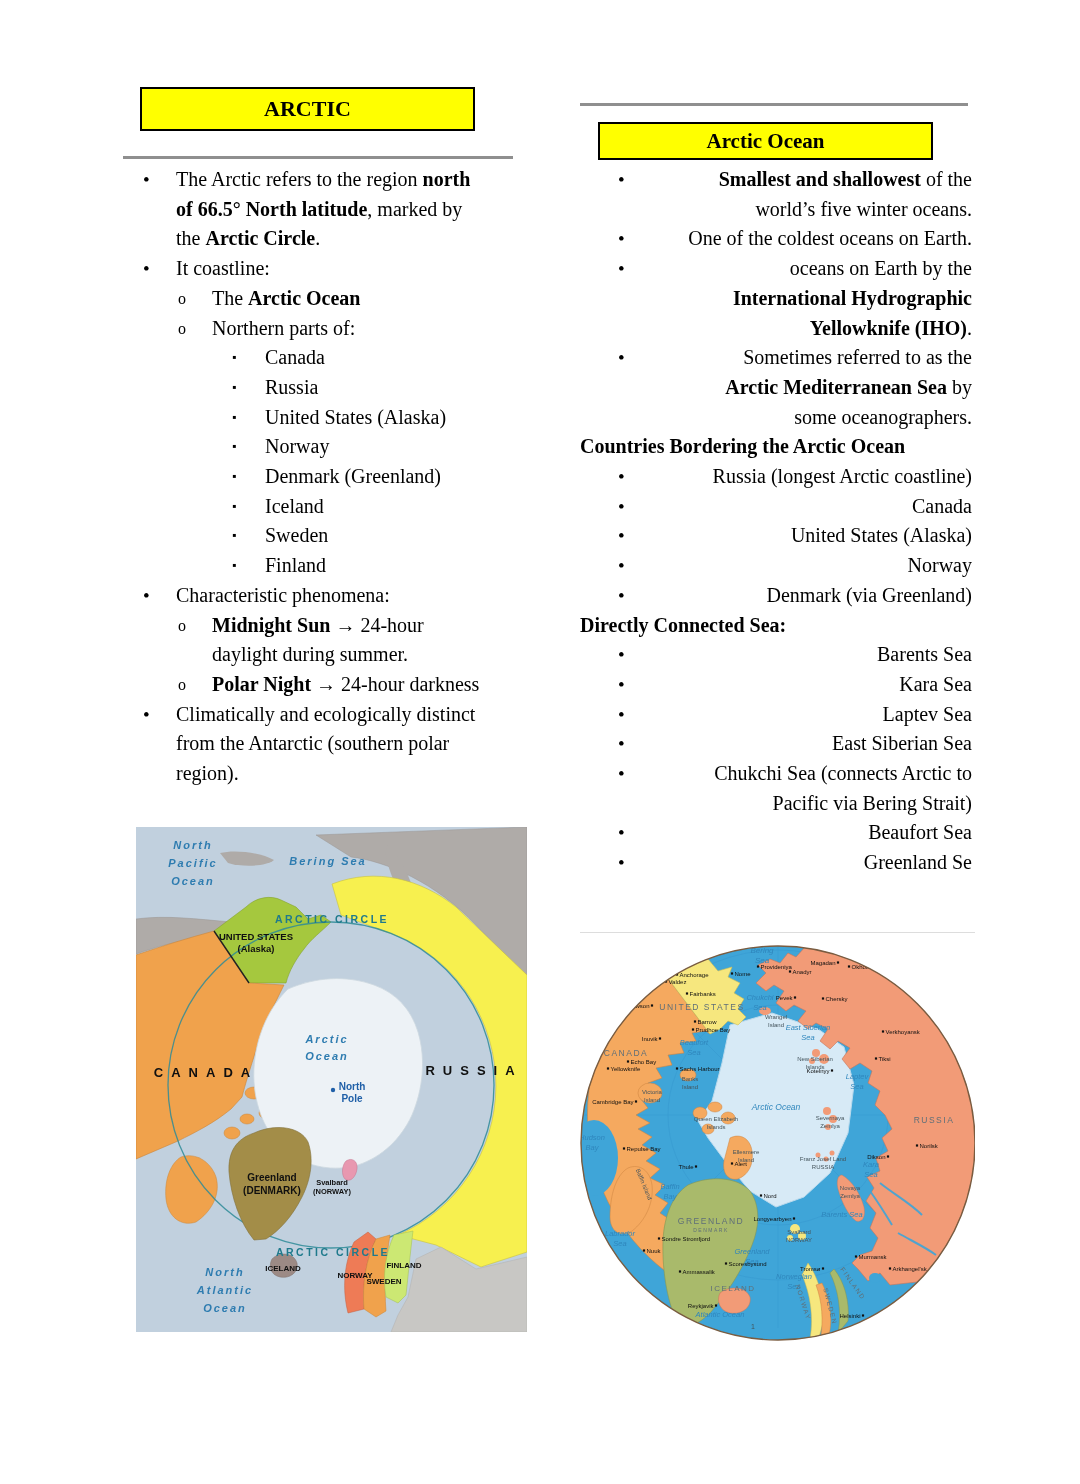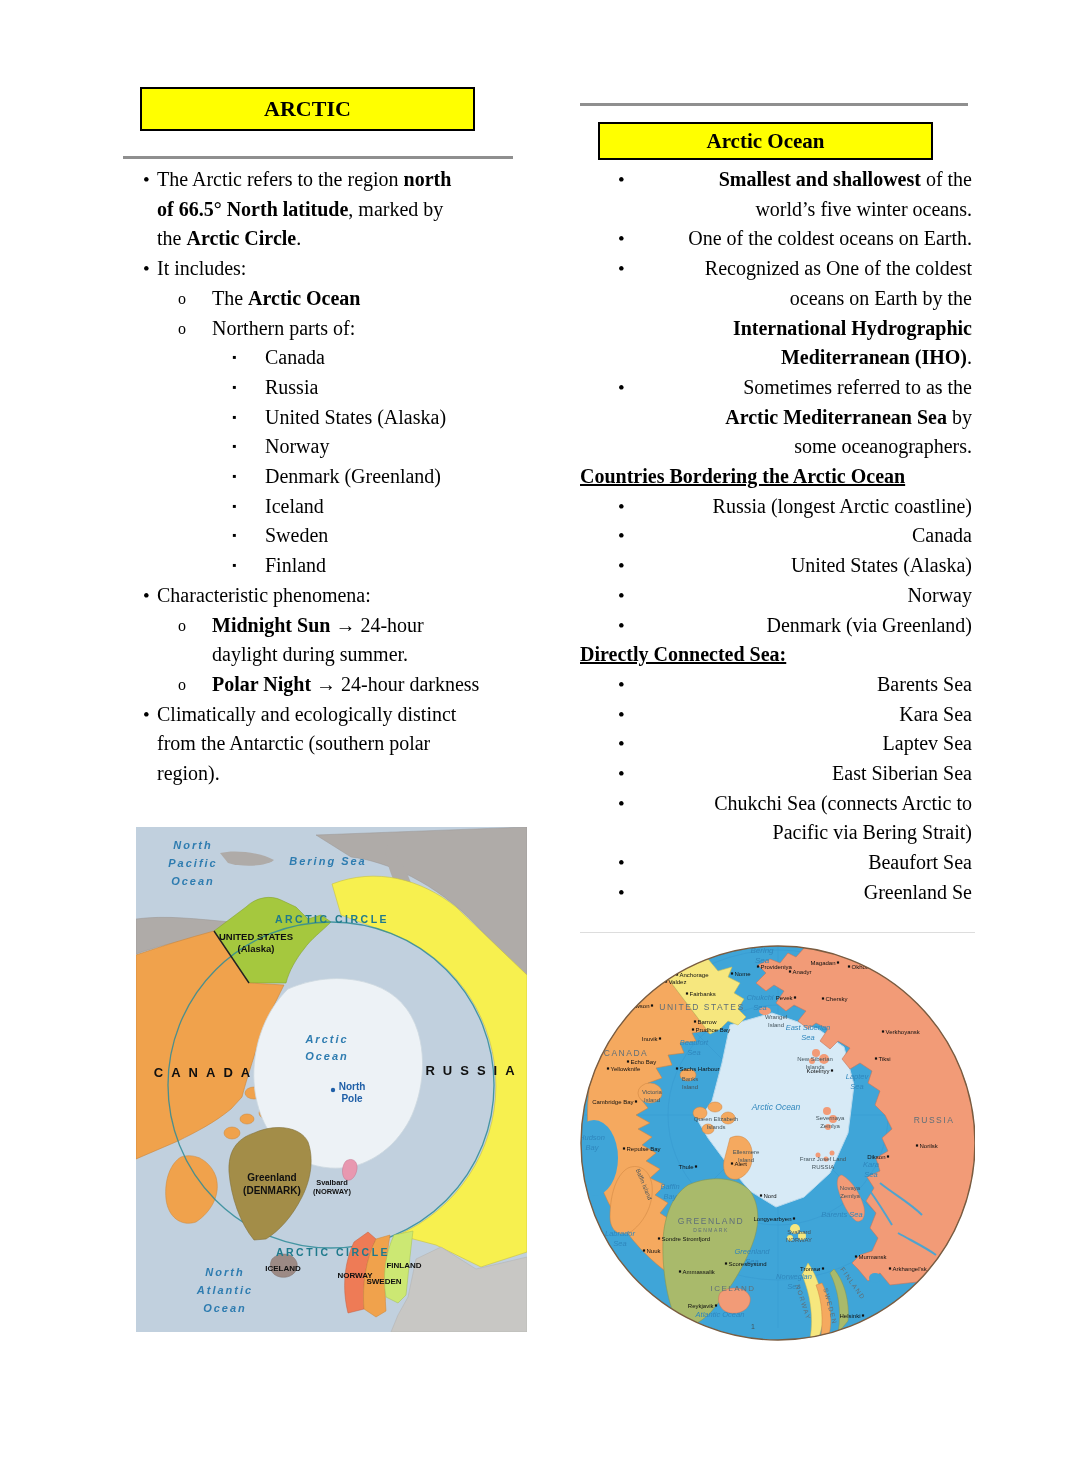--- a/index.html
+++ b/index.html
@@ -12,29 +12,29 @@
   #right-title{left:598px;top:122px;width:335px;height:38px;line-height:34px;font-size:21px;}
   .rule{background:#8f8f8f;height:3px;}
   #left-rule{left:123px;top:156px;width:390px;}
   #right-rule{left:580px;top:103px;width:388px;}
   .col{font-size:20px;line-height:29.7px;}
   #left-col{left:123px;top:165px;width:384px;}
   #right-col{left:580px;top:165px;width:392px;}
   .row{position:relative;}
   .mk{position:absolute;top:0;}
   .lvl1>.mk{left:20px;font-size:19px;}
-  .lvl1>.tx{margin-left:34px;}
+  .lvl1>.tx{margin-left:53px;}
   .lvl2>.mk{left:55px;font-size:16px;}
   .lvl2>.tx{margin-left:89px;}
   .lvl3>.mk{left:109px;font-size:12px;}
   .lvl3>.tx{margin-left:142px;}
   #right-col .lvl1>.mk{left:38px;}
   #right-col .lvl1>.tx{margin-left:70px;text-align:right;}
   .heading{font-weight:bold;}
-  .heading .hd{text-decoration:underline;}
+  .heading .hd{}
   
   #left-map{left:136px;top:827px;width:473px;height:505px;}
   #right-map{left:580px;top:932px;width:395px;height:413px;background:#fff;border-top:1px solid #ddd;}
   svg{display:block;}
   svg text{font-family:"Liberation Sans", sans-serif;}
   .lm-ocean{fill:#2E7CB0;font-style:italic;font-weight:bold;letter-spacing:2px;}
   .lm-circle{fill:#1F7A8C;font-weight:bold;}
   .lm-country{fill:#101010;font-weight:bold;}
   .lm-pole{fill:#2060A8;font-weight:bold;}
   .rm-country{fill:#5F6F78;letter-spacing:1.5px;}
@@ -54,21 +54,21 @@
       <span class="mk">•</span>
       <div class="tx">
         <div class="ln"><span>The Arctic refers to the region </span><b>north</b></div>
         <div class="ln"><b>of 66.5° North latitude</b><span>, marked by</span></div>
         <div class="ln"><span>the </span><b>Arctic Circle</b><span>.</span></div>
       </div>
     </div>
     <div class="row lvl1">
       <span class="mk">•</span>
       <div class="tx">
-        <div class="ln"><span>It includes:</span></div>
+        <div class="ln"><span>It coastline:</span></div>
       </div>
     </div>
     <div class="row lvl2">
       <span class="mk">o</span>
       <div class="tx">
         <div class="ln"><span>The </span><b>Arctic Ocean</b></div>
       </div>
     </div>
     <div class="row lvl2">
       <span class="mk">o</span>
@@ -168,24 +168,23 @@
       </div>
       <div class="row lvl1">
         <span class="mk">•</span>
         <div class="tx">
           <div class="ln"><span>One of the coldest oceans on Earth.</span></div>
         </div>
       </div>
       <div class="row lvl1">
         <span class="mk">•</span>
         <div class="tx">
-          <div class="ln"><span>Recognized as One of the coldest</span></div>
           <div class="ln"><span>oceans on Earth by the</span></div>
           <div class="ln"><b>International Hydrographic</b></div>
-          <div class="ln"><b>Mediterranean (IHO)</b><span>.</span></div>
+          <div class="ln"><b>Yellowknife (IHO)</b><span>.</span></div>
         </div>
       </div>
       <div class="row lvl1">
         <span class="mk">•</span>
         <div class="tx">
           <div class="ln"><span>Sometimes referred to as the</span></div>
           <div class="ln"><b>Arctic Mediterranean Sea</b><span> by</span></div>
           <div class="ln"><span>some oceanographers.</span></div>
         </div>
       </div>

